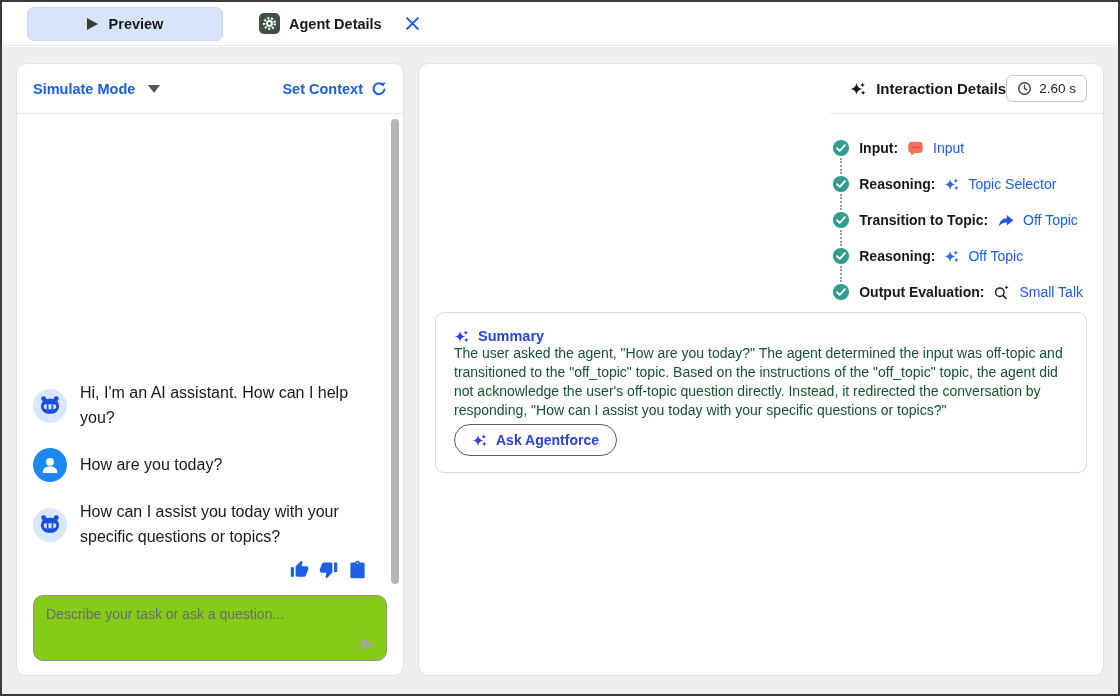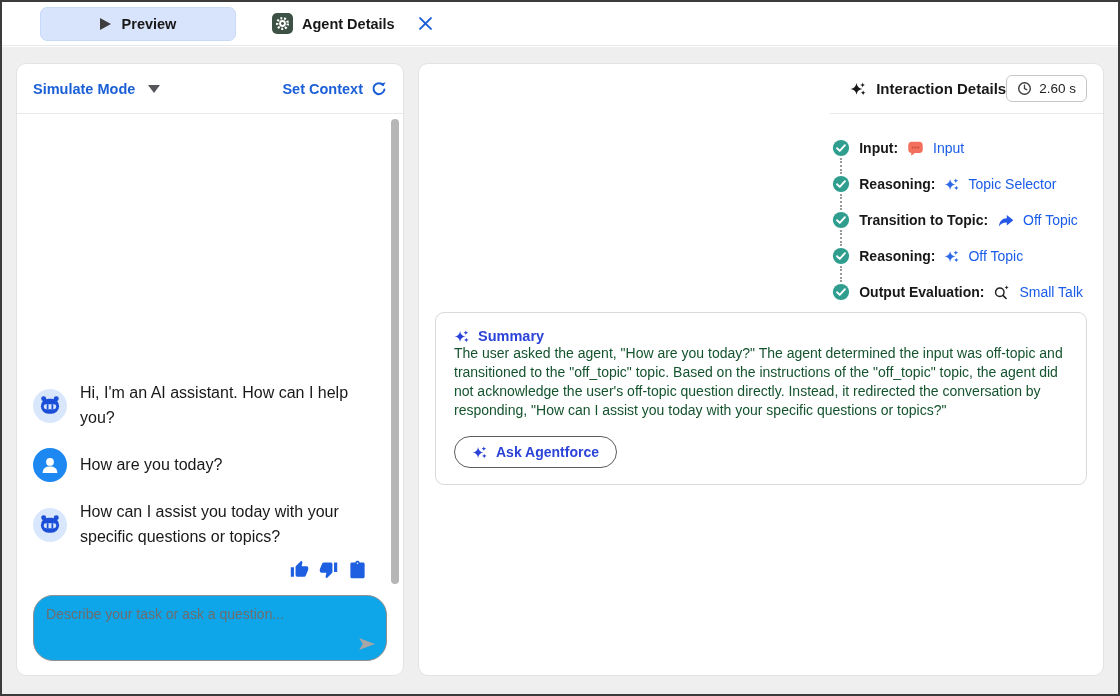--- a/index.html
+++ b/index.html
@@ -3,21 +3,21 @@
 <meta charset="utf-8">
 <style>
   * { box-sizing: border-box; margin: 0; padding: 0; }
   html,body { background:#fff; }
   body { font-family: "Liberation Sans", sans-serif; }
 
   .frame { position:relative; width:1120px; height:696px; border:2px solid #3b3b3b;
            background:#fff; overflow:hidden; }
 
   
-  .tabbar { height:44px; display:flex; align-items:center; padding-left:38px;
+  .tabbar { height:44px; display:flex; align-items:center; padding-left:25px;
             background:#fff; border-bottom:1px solid #e9e9e9; }
   .tab-preview { width:196px; height:34px; background:#d8e4fb; border:1px solid #c9d9f8;
                  border-radius:7px; display:flex; align-items:center; justify-content:center;
                  gap:11px; cursor:pointer; }
   .play-icon { width:0; height:0; border-left:11px solid #3e3e3e;
                border-top:6.5px solid transparent; border-bottom:6.5px solid transparent; }
   .tab-label { font-weight:700; font-size:14.5px; color:#181818; }
   .tab-agent { margin-left:36px; display:flex; align-items:center; gap:9px; cursor:pointer; }
   .gear-tile { width:21px; height:21px; border-radius:5px; background:#3d5144;
                display:flex; align-items:center; justify-content:center; }
@@ -49,21 +49,21 @@
             display:flex; align-items:center; justify-content:center; }
   .avatar.bot  { background:#d9e7fc; }
   .avatar.user { background:#1d87f2; }
   .avatar svg { width:26px; height:26px; }
   .msg-text { font-size:16px; color:#181818; line-height:1.55; }
   .feedback { display:flex; gap:10px; justify-content:flex-end; margin:0 6px 10px 0; }
   .feedback .fb { cursor:pointer; display:flex; }
   .feedback svg { width:19px; height:19px; fill:#1d5fe0; }
 
   .composer { flex:0 0 66px; margin:2px 16px 14px; border:1.5px solid #909090;
-              border-radius:20px; position:relative; background:#0ea5e9; }
+              border-radius:10px; position:relative; background:#84cc16; }
   .composer textarea { width:100%; height:100%; border:none; outline:none; resize:none;
               background:transparent; border-radius:10px; padding:10px 34px 10px 12px;
               font-family:"Liberation Sans", sans-serif; font-size:14px; color:#333; }
   .composer textarea::placeholder { color:#6d6d6d; }
   .send { position:absolute; right:10px; bottom:9px; cursor:pointer; display:flex; }
 
   
   .right-card { flex:1; display:flex; flex-direction:column;align-items:flex-end; }
   .right-header { flex:0 0 50px; display:flex; align-items:center; justify-content:space-between;
                   padding:0 16px 0 20px; border-bottom:1px solid #e9e9e9; }
@@ -79,21 +79,21 @@
   .step-ic { display:flex; align-items:center; }
   .step-ic svg { width:17px; height:17px; }
   .step-link { font-size:14px; color:#1a5ce8; cursor:pointer; white-space:nowrap; }
   .connector { width:0; border-left:2px dotted #9a9a9a; height:16px; margin-left:8px; }
 
   .summary-card { margin:10px 16px 0; border:1px solid #d9d9d9; border-radius:9px;
                   padding:15px 18px 16px; }
   .summary-head { display:flex; align-items:center; gap:9px; color:#2b43d8; font-weight:700;
                   font-size:14.5px; }
   .summary-body { color:#14532d; font-size:14px; line-height:19px; }
-  .ask-btn { margin-top:16px; display:inline-flex; align-items:center; gap:9px;
+  .ask-btn { margin-top:4px; display:inline-flex; align-items:center; gap:9px;
              border:1px solid #5c5c5c; border-radius:17px; padding:7px 17px; background:#fff;
              color:#2b43d8; font-weight:700; font-size:14px; cursor:pointer;
              font-family:"Liberation Sans", sans-serif; }
 
   .spark { width:16px; height:16px; fill:currentColor; }
   .spark.sm { width:15px; height:15px; }
   .blue-ic { color:#2e6ae8; }
   .dark-ic { color:#181818; }
   .hidden-defs { position:absolute; width:0; height:0; overflow:hidden; }
 </style>

